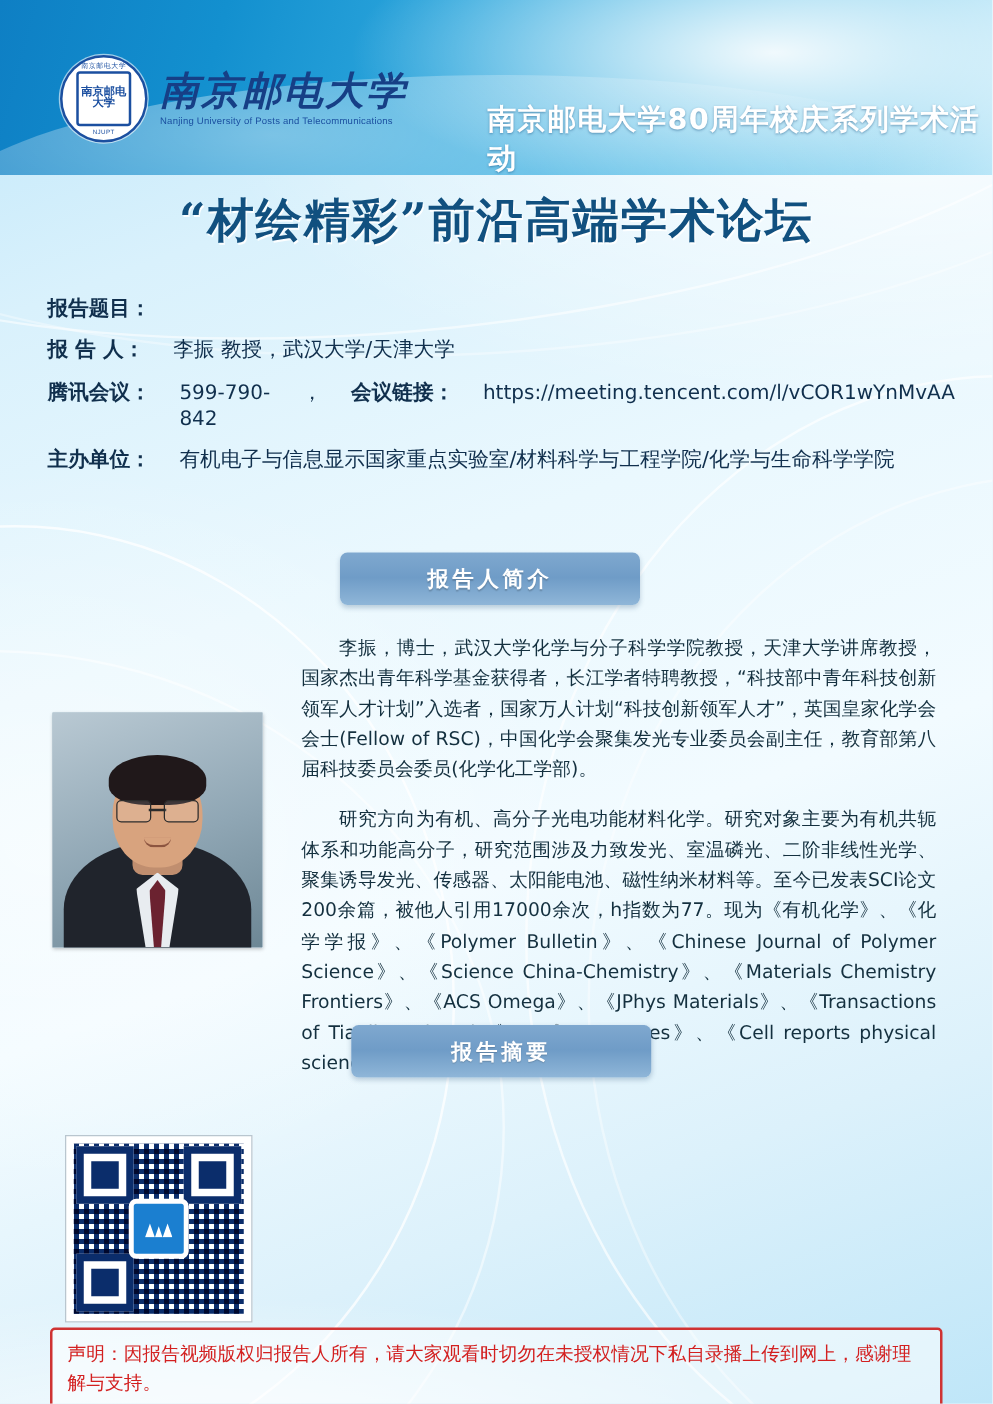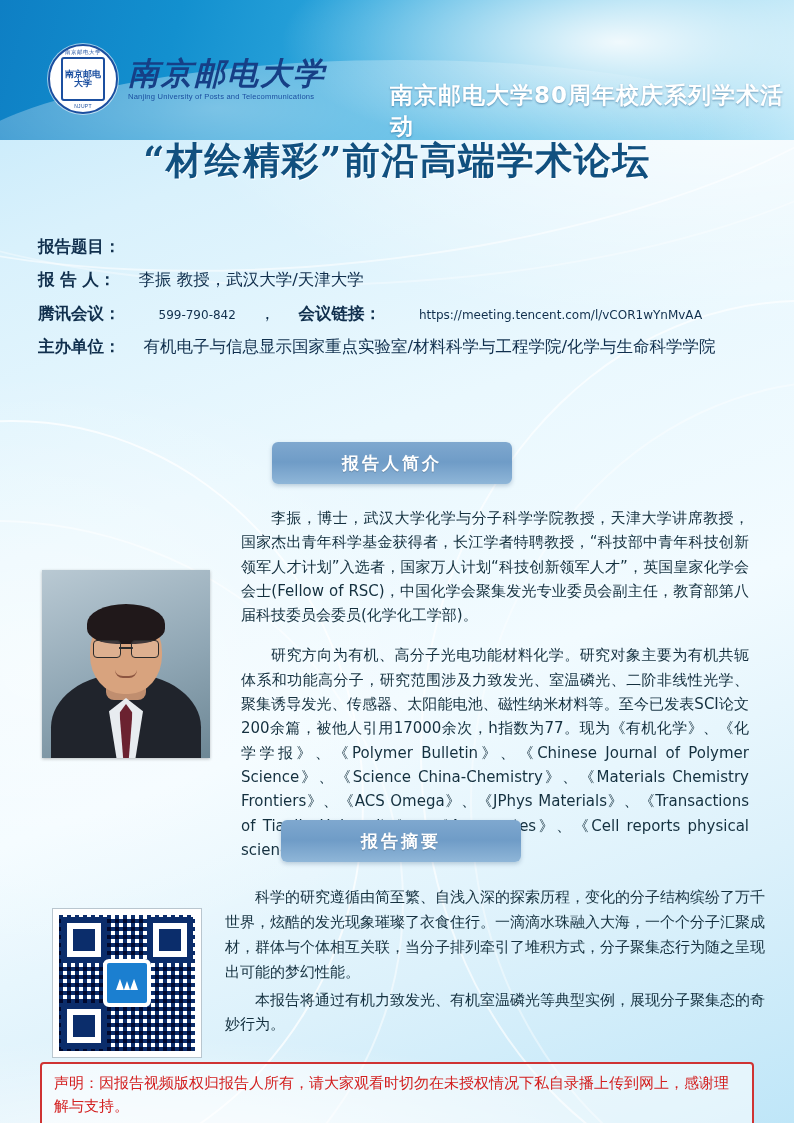--- a/index.html
+++ b/index.html
@@ -83,21 +83,21 @@
   .anniv{
     position:absolute;left:390px;top:80px;
     font-size:23px;font-weight:bold;color:#fff;
     letter-spacing:1px;
     text-shadow:0 1px 2px rgba(0,60,110,.45);
     font-family:"DejaVu Sans",sans-serif;
   }
 
   
   .main-title{
-    position:absolute;left:0;right:0;top:136px;
+    position:absolute;left:0;right:0;top:152px;
     text-align:center;
     font-family:"DejaVu Serif",serif;
     font-size:37px;font-weight:bold;
     color:#11507f;
     letter-spacing:1.5px;
     text-shadow:1px 1px 0 rgba(255,255,255,.9);
   }
 
   
   .info{
@@ -111,21 +111,21 @@
     line-height:1.35;
     gap:23px;
   }
   .info .lbl{
     font-weight:bold;white-space:nowrap;
     font-family:"DejaVu Sans",sans-serif;
   }
   .info .val{
     font-family:"DejaVu Sans",sans-serif;
   }
-  .mono{font-family:"Liberation Mono","DejaVu Sans Mono",monospace;font-size:12px;margin-left:15px;}
+  .mono{font-family:"Liberation Mono","DejaVu Sans Mono",monospace;font-size:16px;}
   .row-tight{margin-bottom:6px;}
   .row-last{margin-bottom:0;}
 
   
   .banner{
     position:absolute;
     width:240px;height:42px;
     display:flex;align-items:center;justify-content:center;
     color:#fff;font-size:17px;font-weight:bold;
     letter-spacing:3px;
@@ -323,20 +323,16 @@
     <div class="code">
       <div class="eye e1"></div>
       <div class="eye e2"></div>
       <div class="eye e3"></div>
       <div class="mid">
           <span></span>
         </div>
     </div>
   </div>
 
-  <div class="abs-text">
-    <p>科学的研究遵循由简至繁、自浅入深的探索历程，变化的分子结构缤纷了万千世界，炫酷的发光现象璀璨了衣食住行。一滴滴水珠融入大海，一个个分子汇聚成材，群体与个体相互关联，当分子排列牵引了堆积方式，分子聚集态行为随之呈现出可能的梦幻性能。</p>
-    <p>本报告将通过有机力致发光、有机室温磷光等典型实例，展现分子聚集态的奇妙行为。</p>
-  </div>
 
   <div class="disclaimer">声明：因报告视频版权归报告人所有，请大家观看时切勿在未授权情况下私自录播上传到网上，感谢理解与支持。</div>
 
 </div>
 
 </body></html>

